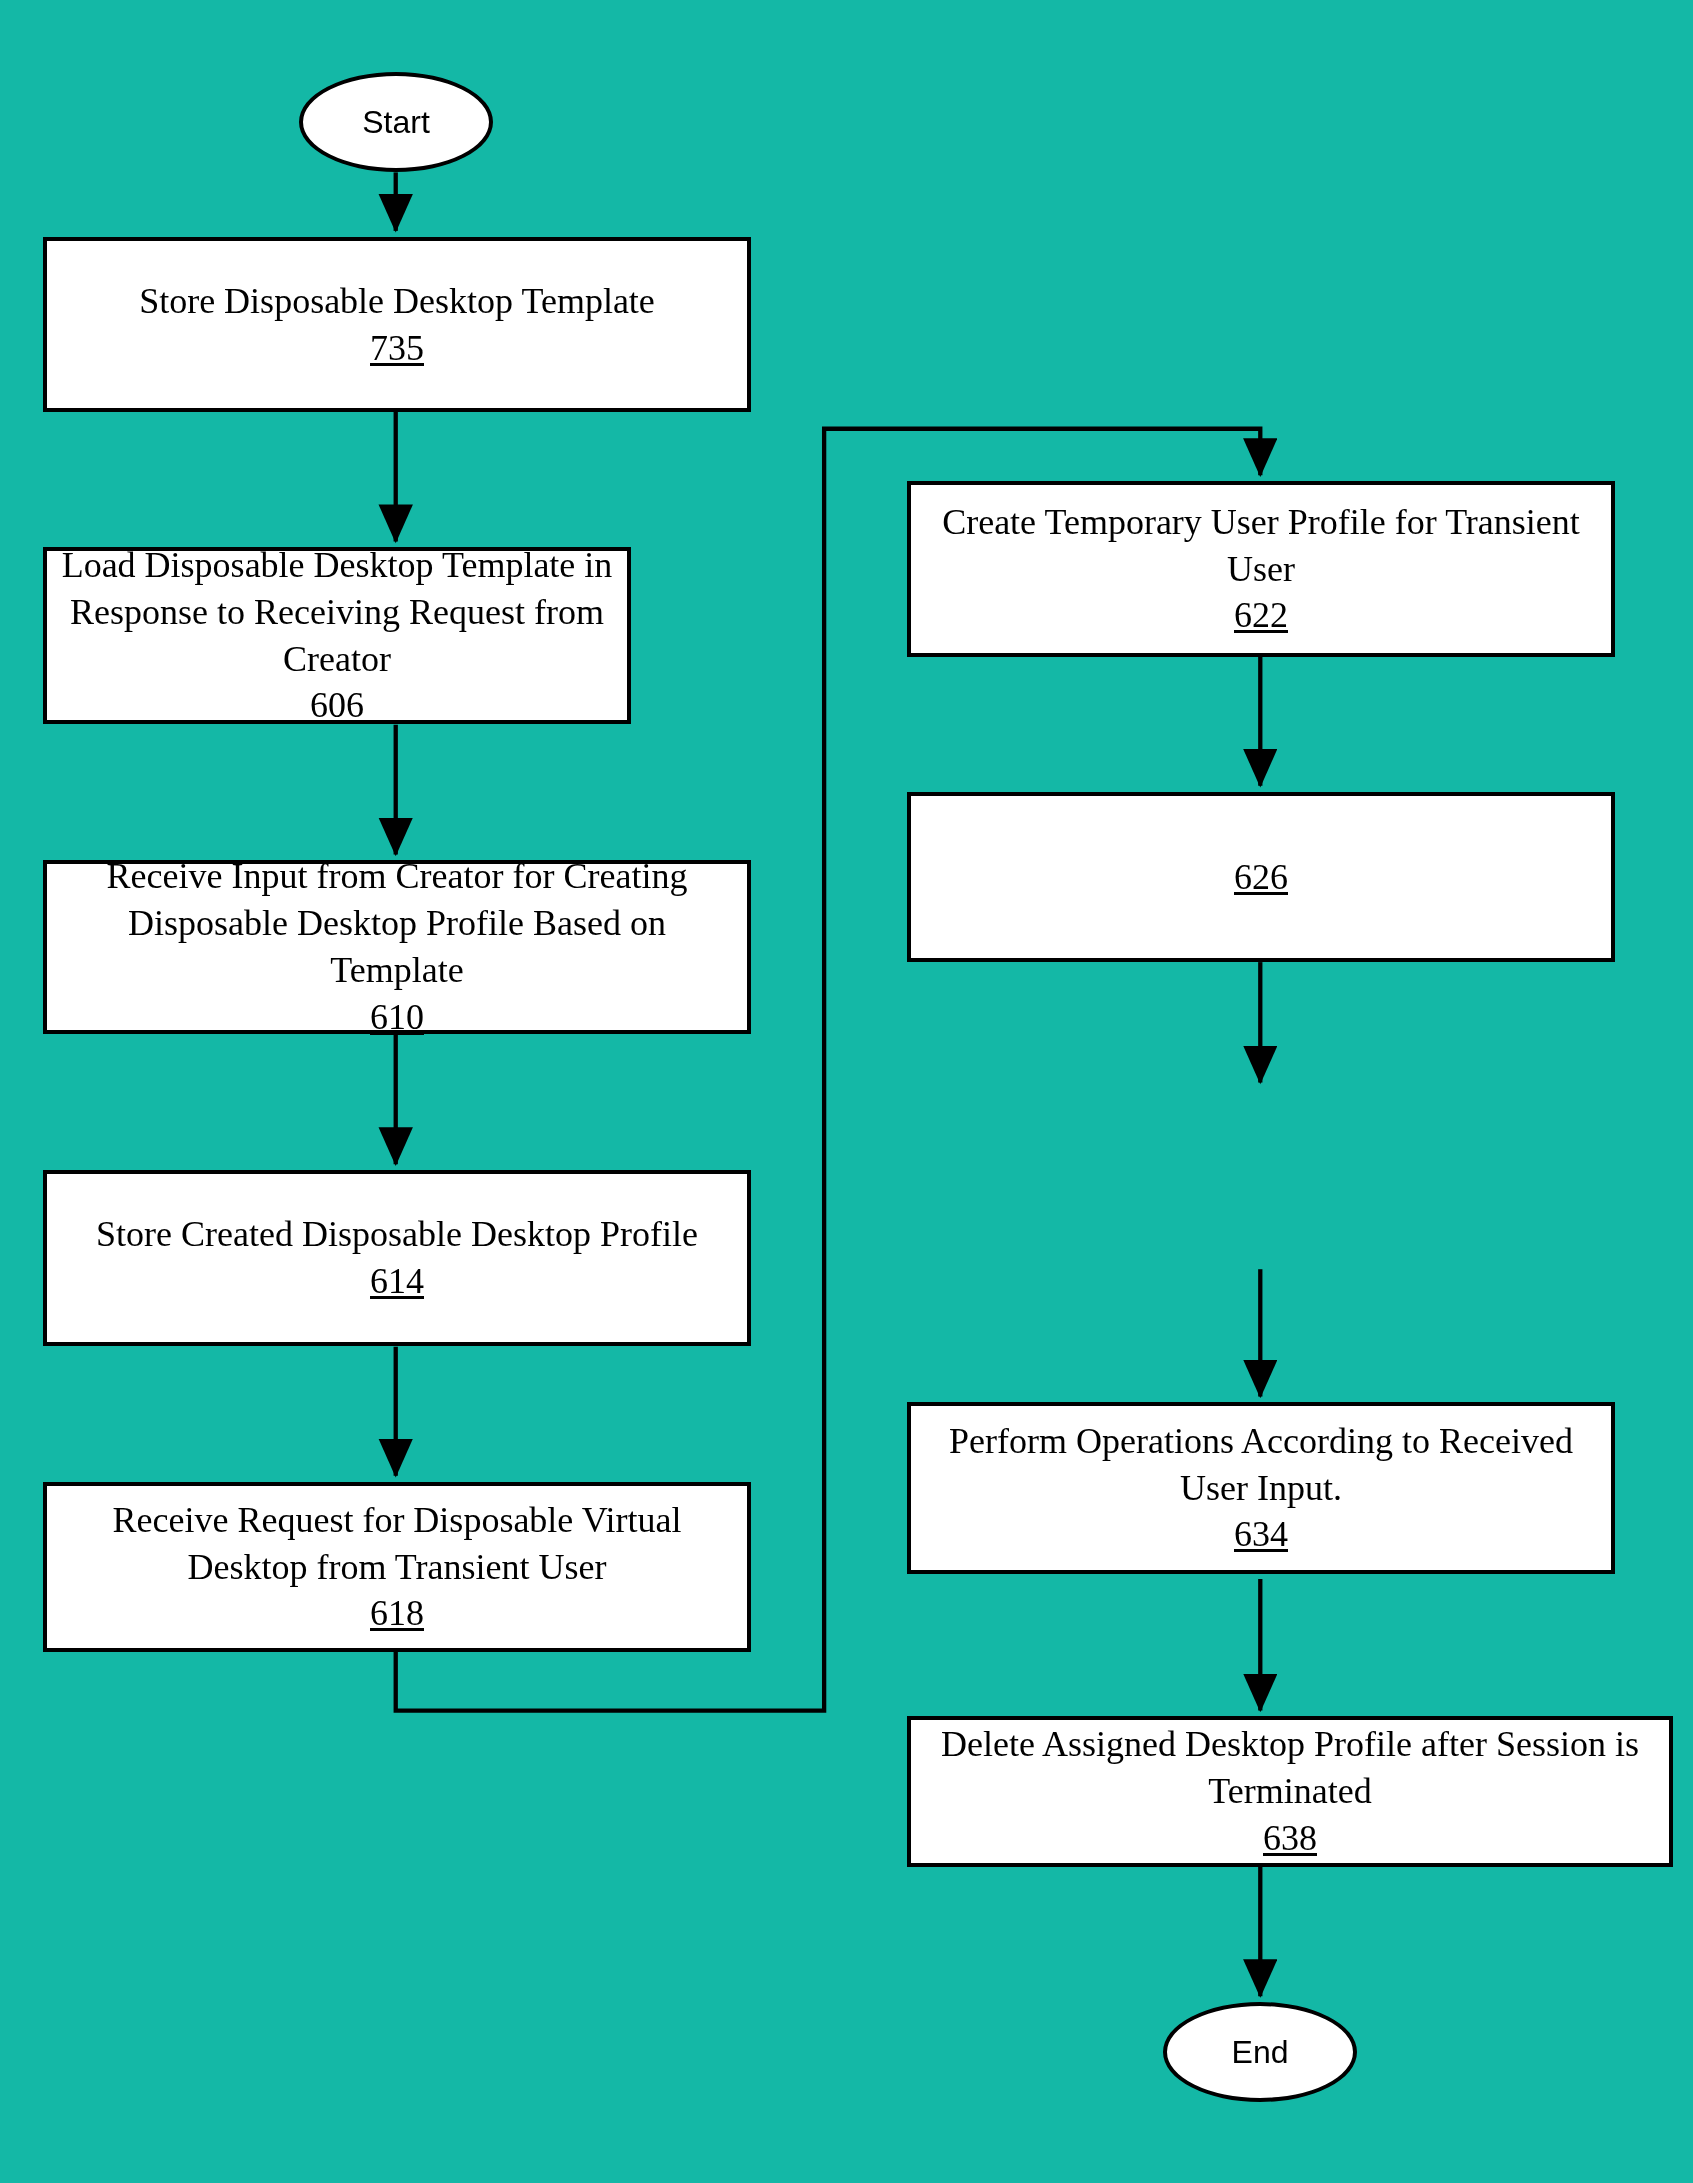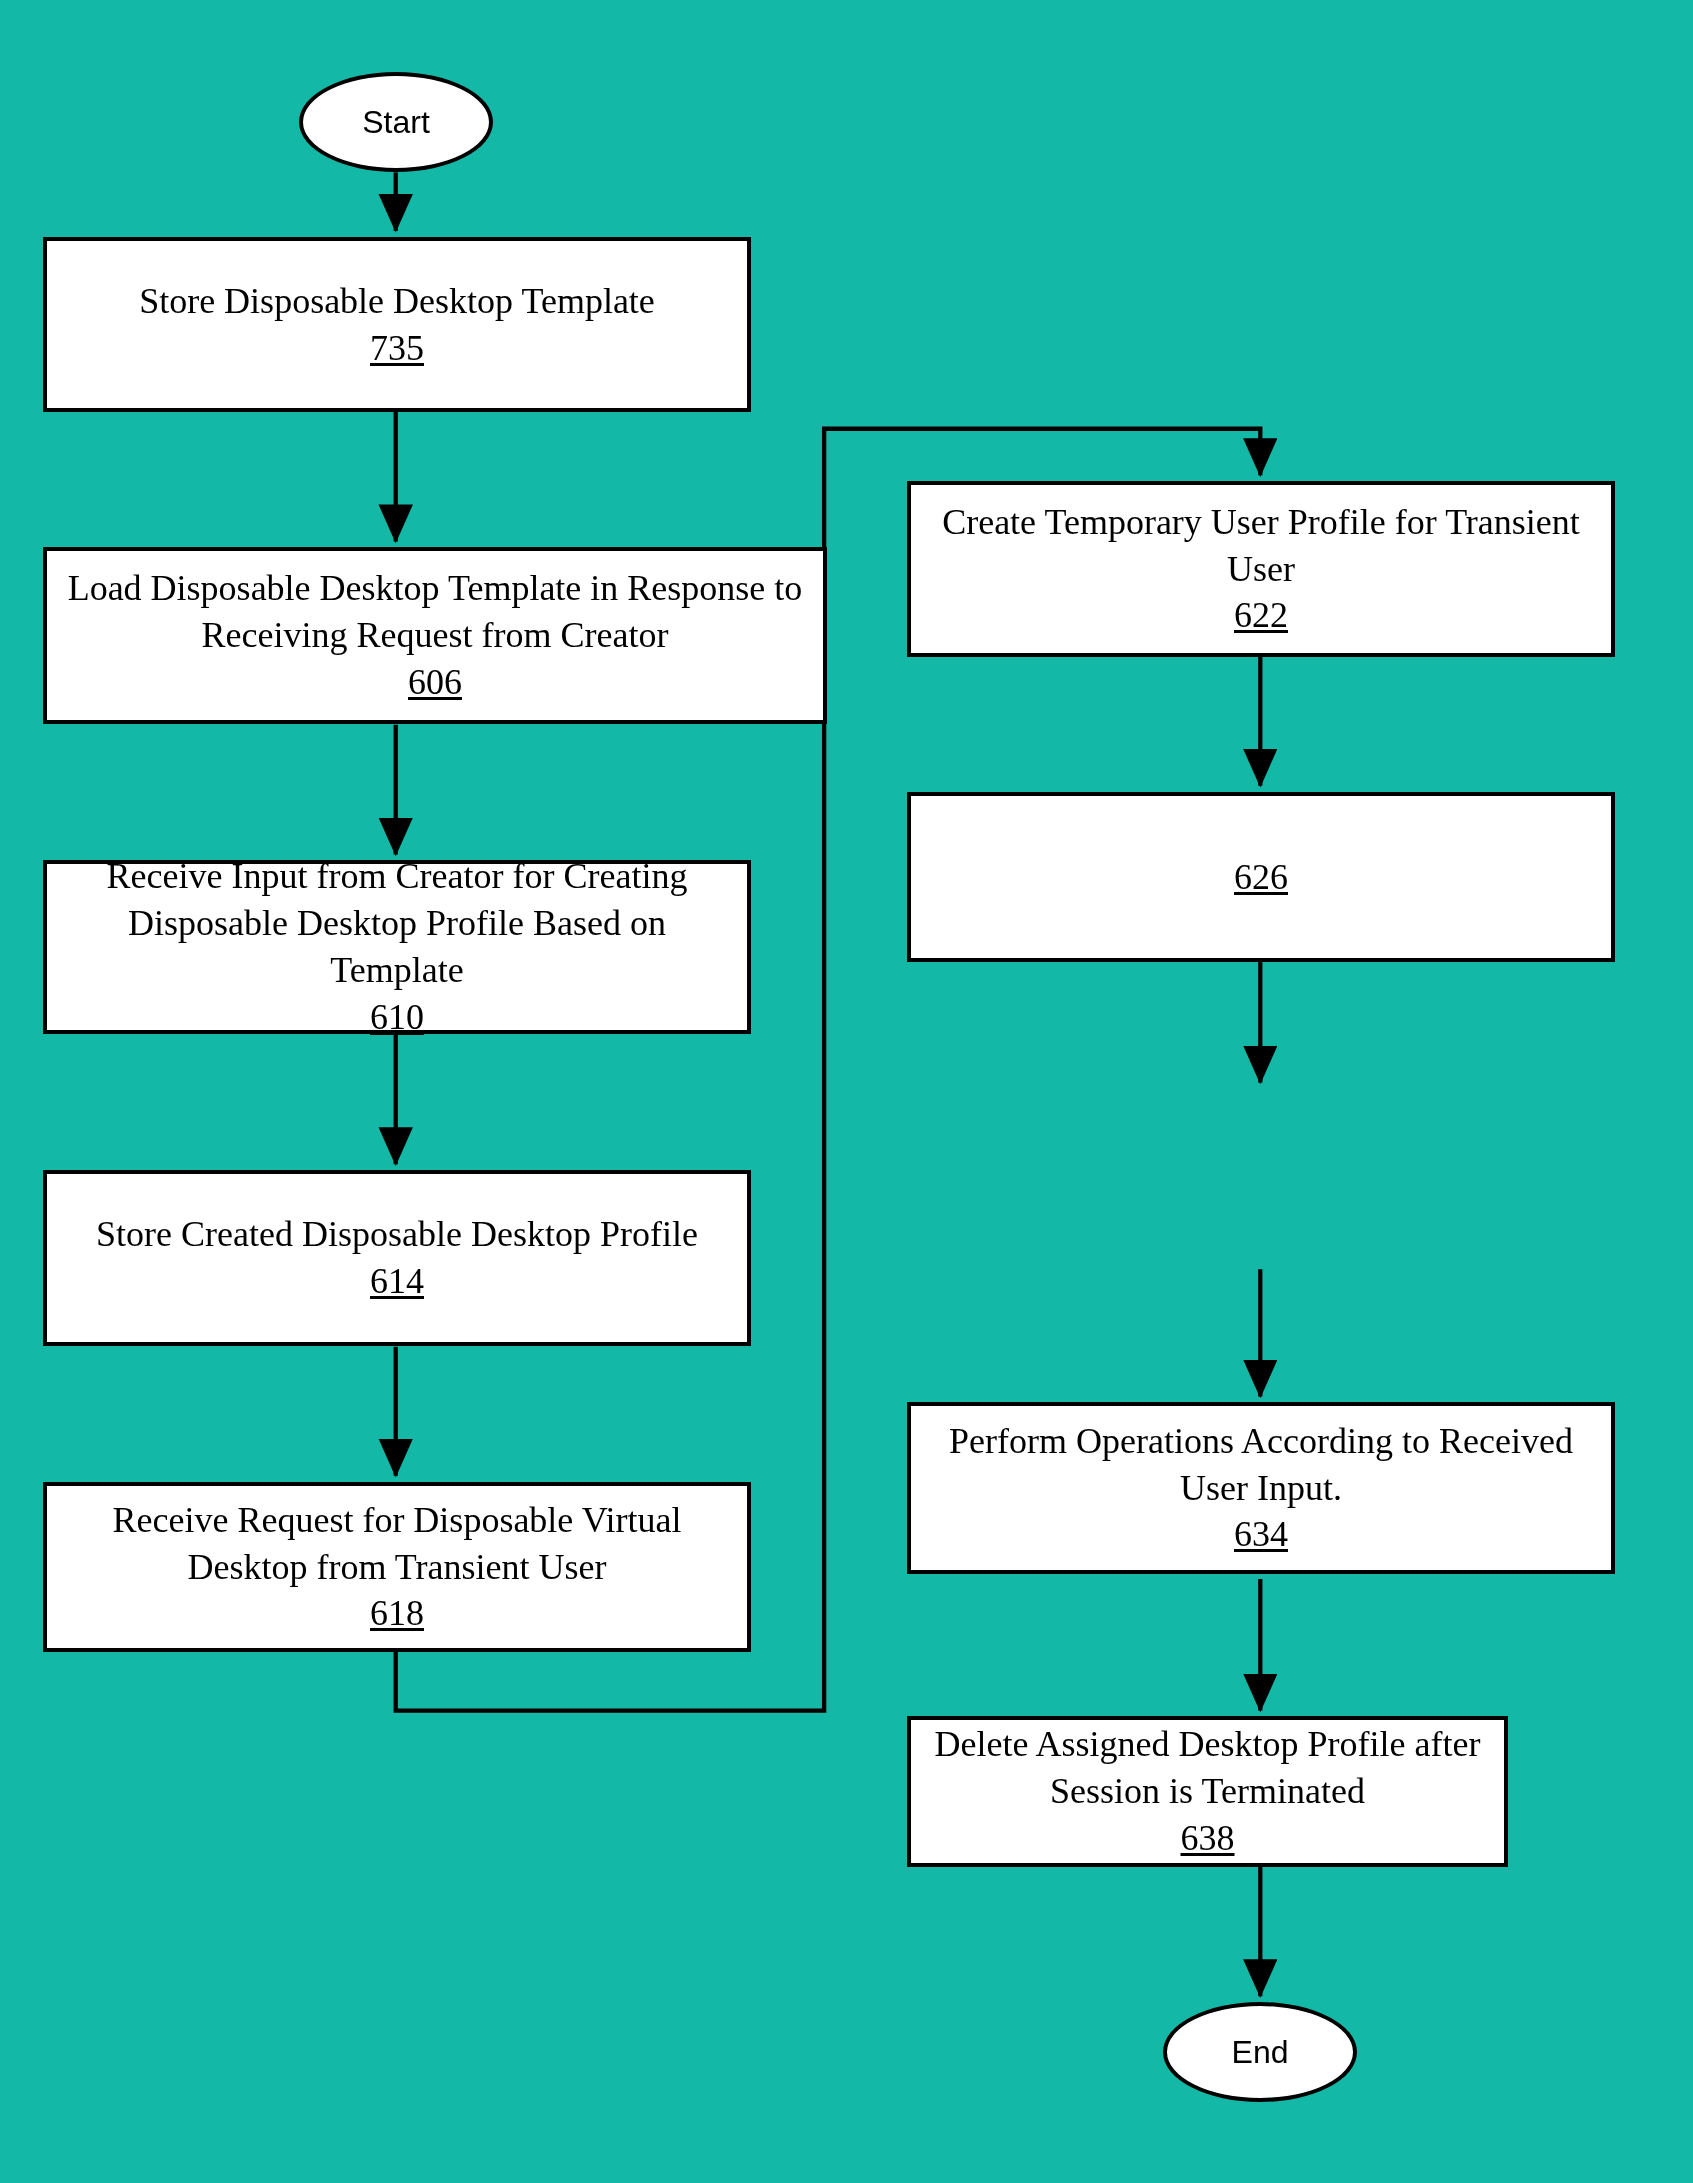--- a/index.html
+++ b/index.html
@@ -91,21 +91,21 @@
 
   <div class="terminator" style="left:299px; top:72px; width:194px; height:100px;">
     <span>Start</span>
   </div>
 
   <div class="node-box" style="left:43px; top:237px; width:708px; height:175px;">
     <span class="node-label">Store Disposable Desktop Template</span>
     <span class="node-ref">735</span>
   </div>
 
-  <div class="node-box" style="left:43px; top:547px; width:784px; height:177px;">
+  <div class="node-box" style="left:43px; top:547px; width:588px; height:177px;">
     <span class="node-label">Load Disposable Desktop Template in Response to Receiving Request from Creator</span>
     <span class="node-ref">606</span>
   </div>
 
   <div class="node-box" style="left:43px; top:860px; width:708px; height:174px;">
     <span class="node-label">Receive Input from Creator for Creating Disposable Desktop Profile Based on Template</span>
     <span class="node-ref">610</span>
   </div>
 
   <div class="node-box" style="left:43px; top:1170px; width:708px; height:176px;align-items:center;">
@@ -126,21 +126,21 @@
   <div class="node-box" style="left:907px; top:792px; width:708px; height:170px;">
     <span class="node-ref">626</span>
   </div>
 
 
   <div class="node-box" style="left:907px; top:1402px; width:708px; height:172px;">
     <span class="node-label">Perform Operations According to Received User Input.</span>
     <span class="node-ref">634</span>
   </div>
 
-  <div class="node-box" style="left:907px; top:1716px; width:601px; height:151px;justify-content:center;">
+  <div class="node-box" style="left:907px; top:1716px; width:766px; height:151px;justify-content:center;">
     <span class="node-label">Delete Assigned Desktop Profile after Session is Terminated</span>
     <span class="node-ref">638</span>
   </div>
 
   <div class="terminator" style="left:1163px; top:2002px; width:194px; height:100px;">
     <span>End</span>
   </div>
 
 </div>
 

